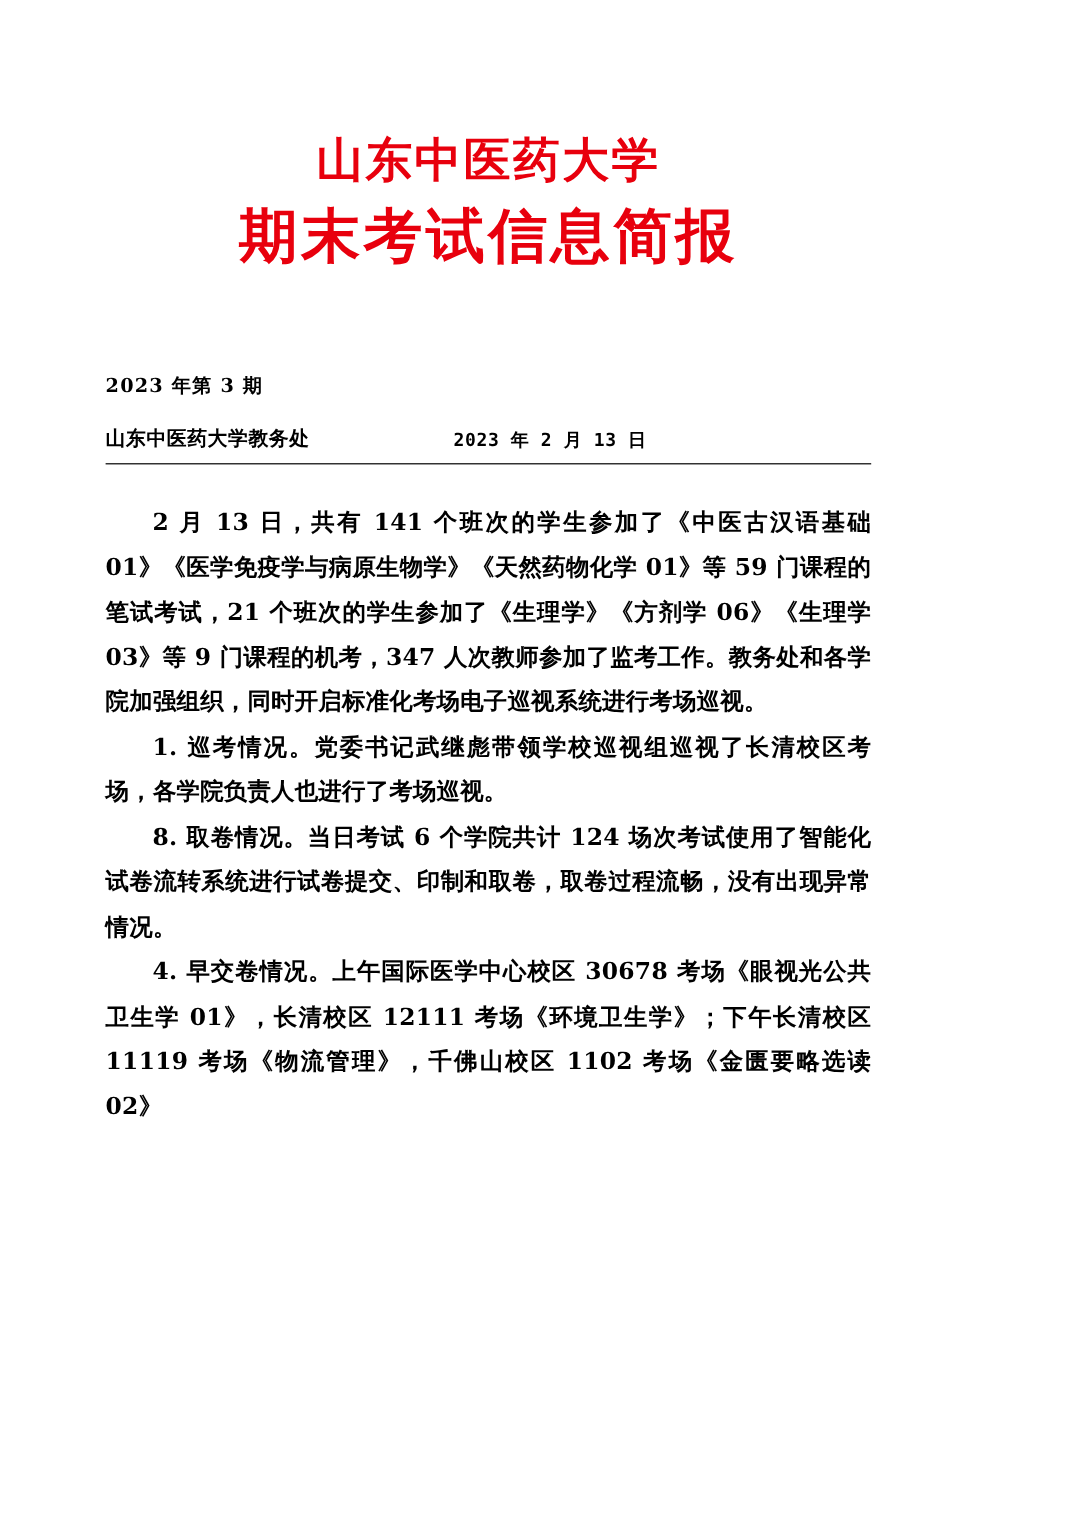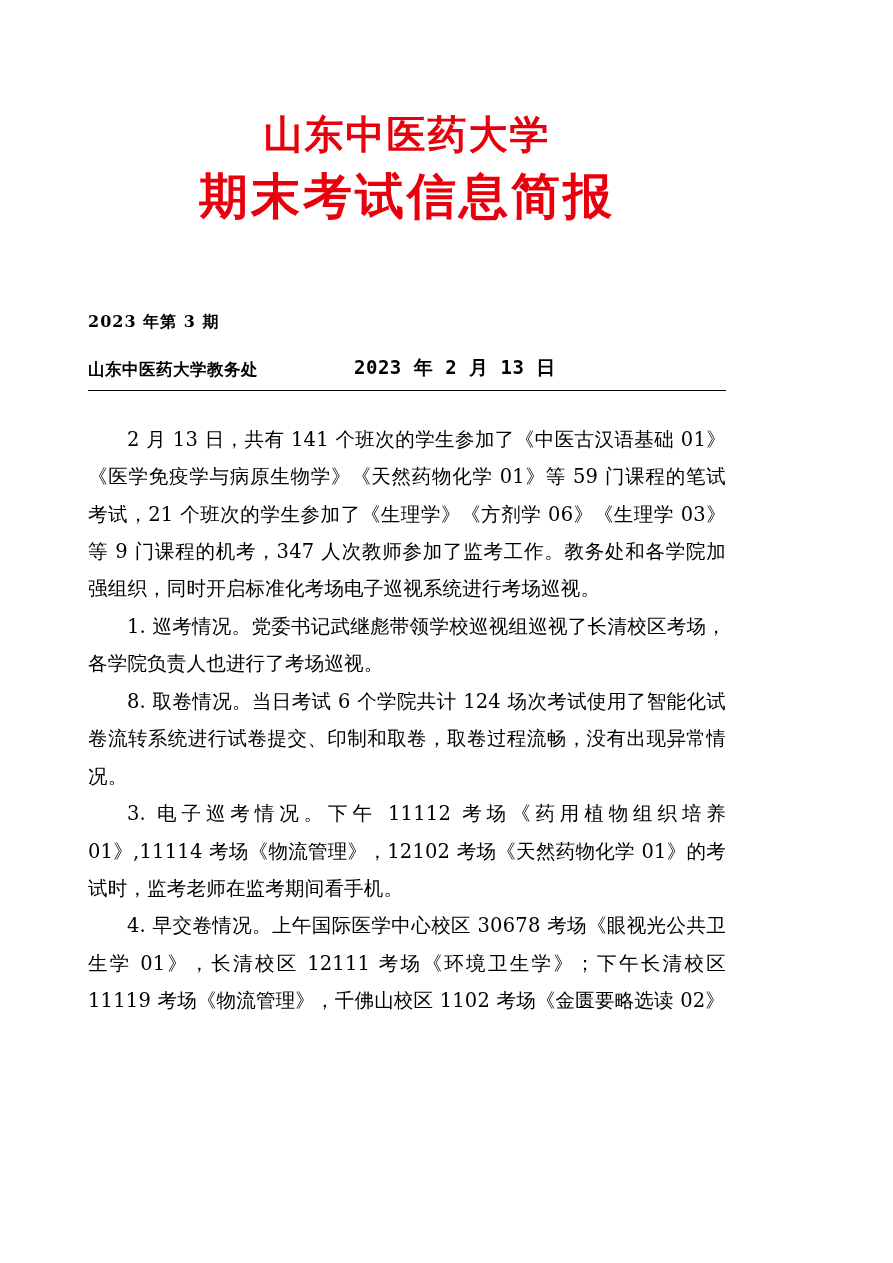--- a/index.html
+++ b/index.html
@@ -52,42 +52,43 @@
     align-items: flex-end;
     margin-top: 22px;
     font-size: 16.5px;
     font-weight: bold;
     letter-spacing: 0.5px;
   }
   .meta-left {
     white-space: nowrap;
   }
   .meta-right {
-    margin-left: 96px;
+    margin-left: 120px;
     white-space: nowrap;
     font-family: "DejaVu Sans Mono", "Liberation Mono", monospace;
-    font-size: 19px;
+    font-size: 15px;
     font-weight: bold;
   }
   .rule {
     border: none;
     border-top: 1.4px solid #000;
     margin: 9px 0 0 0;
     width: 100%;
   }
   .body-text {
     margin-top: 30px;
     font-size: 19.5px;
     line-height: 1.92;
     text-align: justify;
     letter-spacing: 0.2px;
   }
   .para {
     text-indent: 2em;
     margin: 0;
+    font-weight: bold;
   }
   .para + .para {
     margin-top: 0;
   }
 </style>
 </head>
 <body>
 
 <div class="page">
 
@@ -101,17 +102,16 @@
   <div class="meta-row">
     <div class="meta-left">山东中医药大学教务处</div>
     <div class="meta-right">2023 年 2 月 13 日</div>
   </div>
   <hr class="rule">
 
   <div class="body-text">
     <p class="para">2 月 13 日，共有 141 个班次的学生参加了《中医古汉语基础 01》《医学免疫学与病原生物学》《天然药物化学 01》等 59 门课程的笔试考试，21 个班次的学生参加了《生理学》《方剂学 06》《生理学 03》等 9 门课程的机考，347 人次教师参加了监考工作。教务处和各学院加强组织，同时开启标准化考场电子巡视系统进行考场巡视。</p>
     <p class="para">1. 巡考情况。党委书记武继彪带领学校巡视组巡视了长清校区考场，各学院负责人也进行了考场巡视。</p>
     <p class="para">8. 取卷情况。当日考试 6 个学院共计 124 场次考试使用了智能化试卷流转系统进行试卷提交、印制和取卷，取卷过程流畅，没有出现异常情况。</p>
-    <p class="para">3. 电子巡考情况。下午 11112 考场《药用植物组织培养 01》,11114 考场《物流管理》，12102 考场《天然药物化学 01》的考试时，监考老师在监考期间看手机。</p>
     <p class="para">4. 早交卷情况。上午国际医学中心校区 30678 考场《眼视光公共卫生学 01》，长清校区 12111 考场《环境卫生学》；下午长清校区 11119 考场《物流管理》，千佛山校区 1102 考场《金匮要略选读 02》</p>
   </div>
 
 </div>
 
 </body></html>

